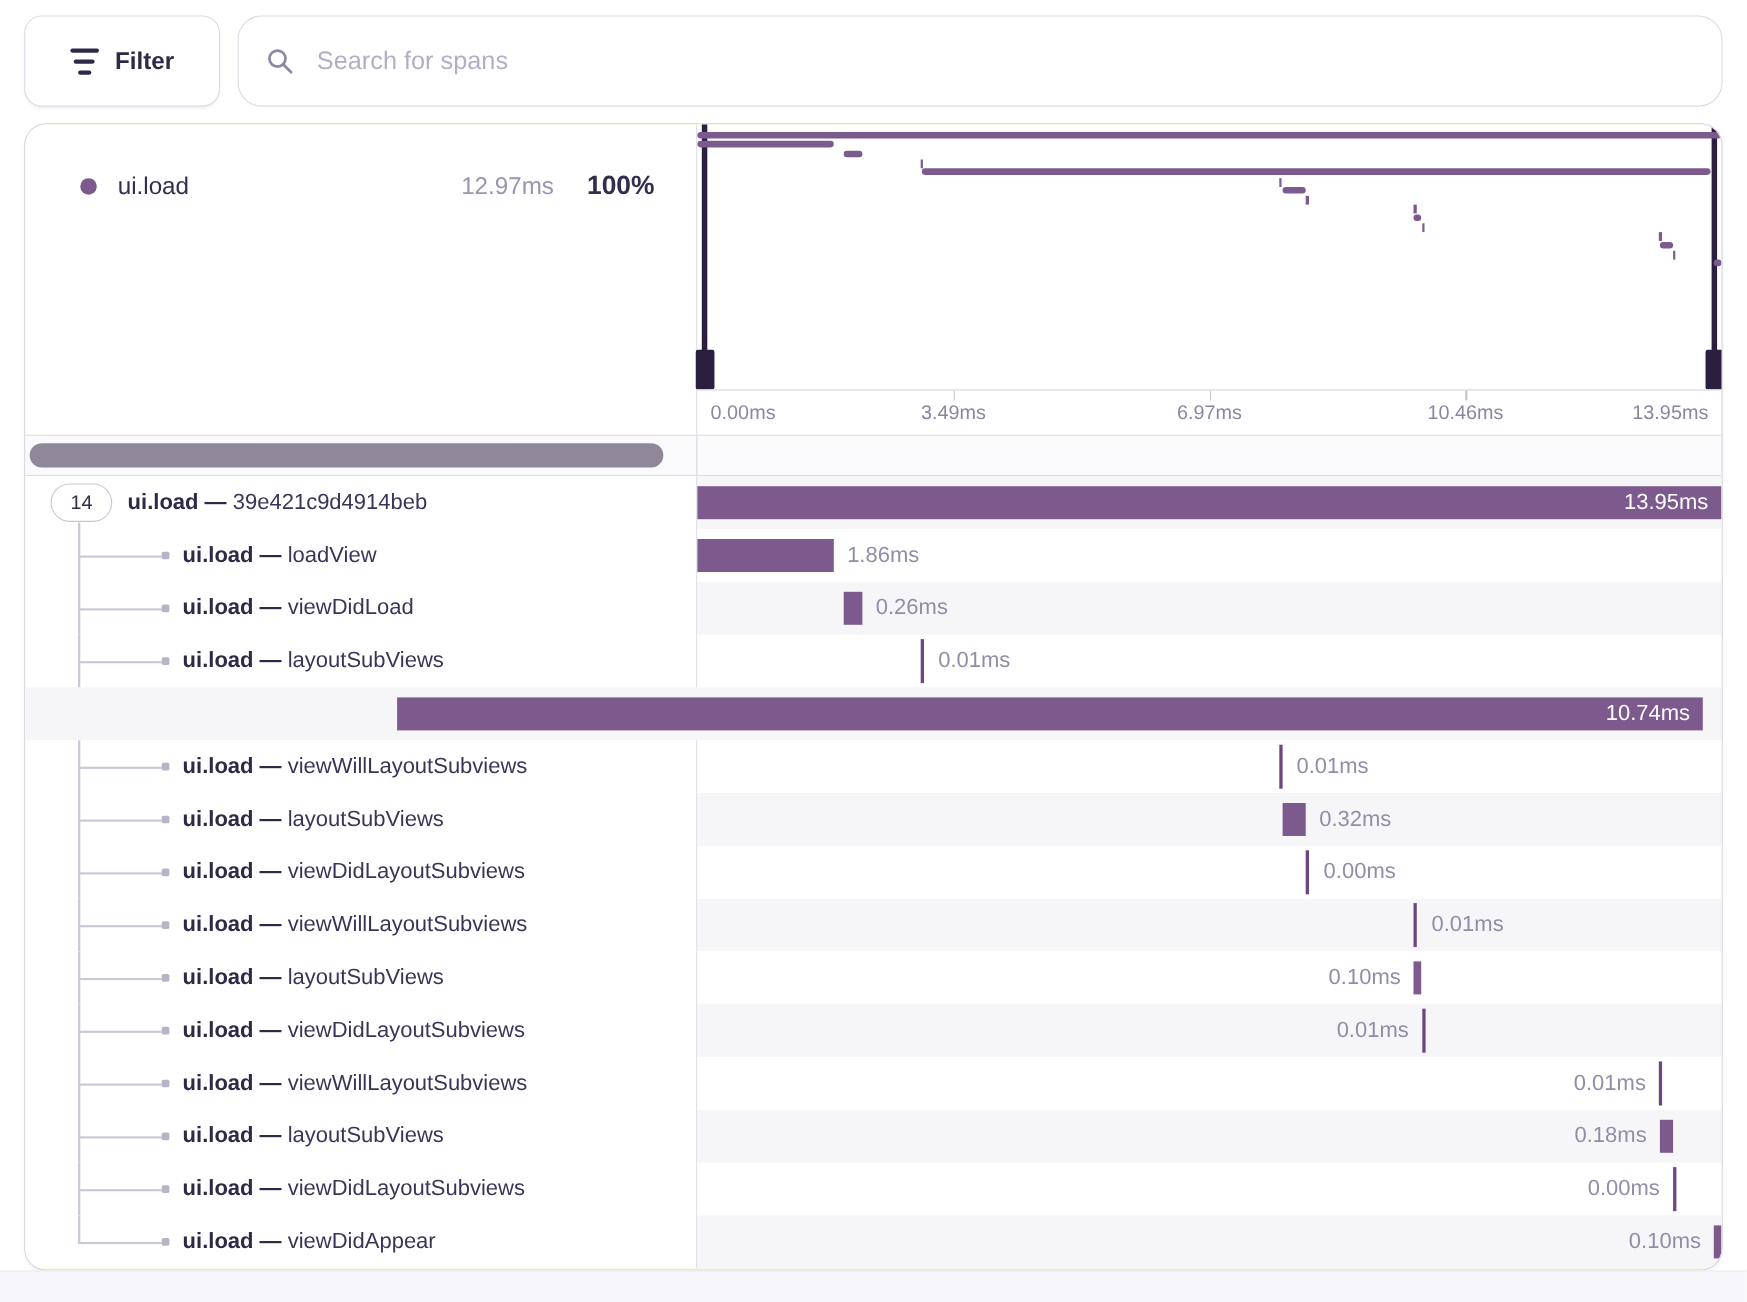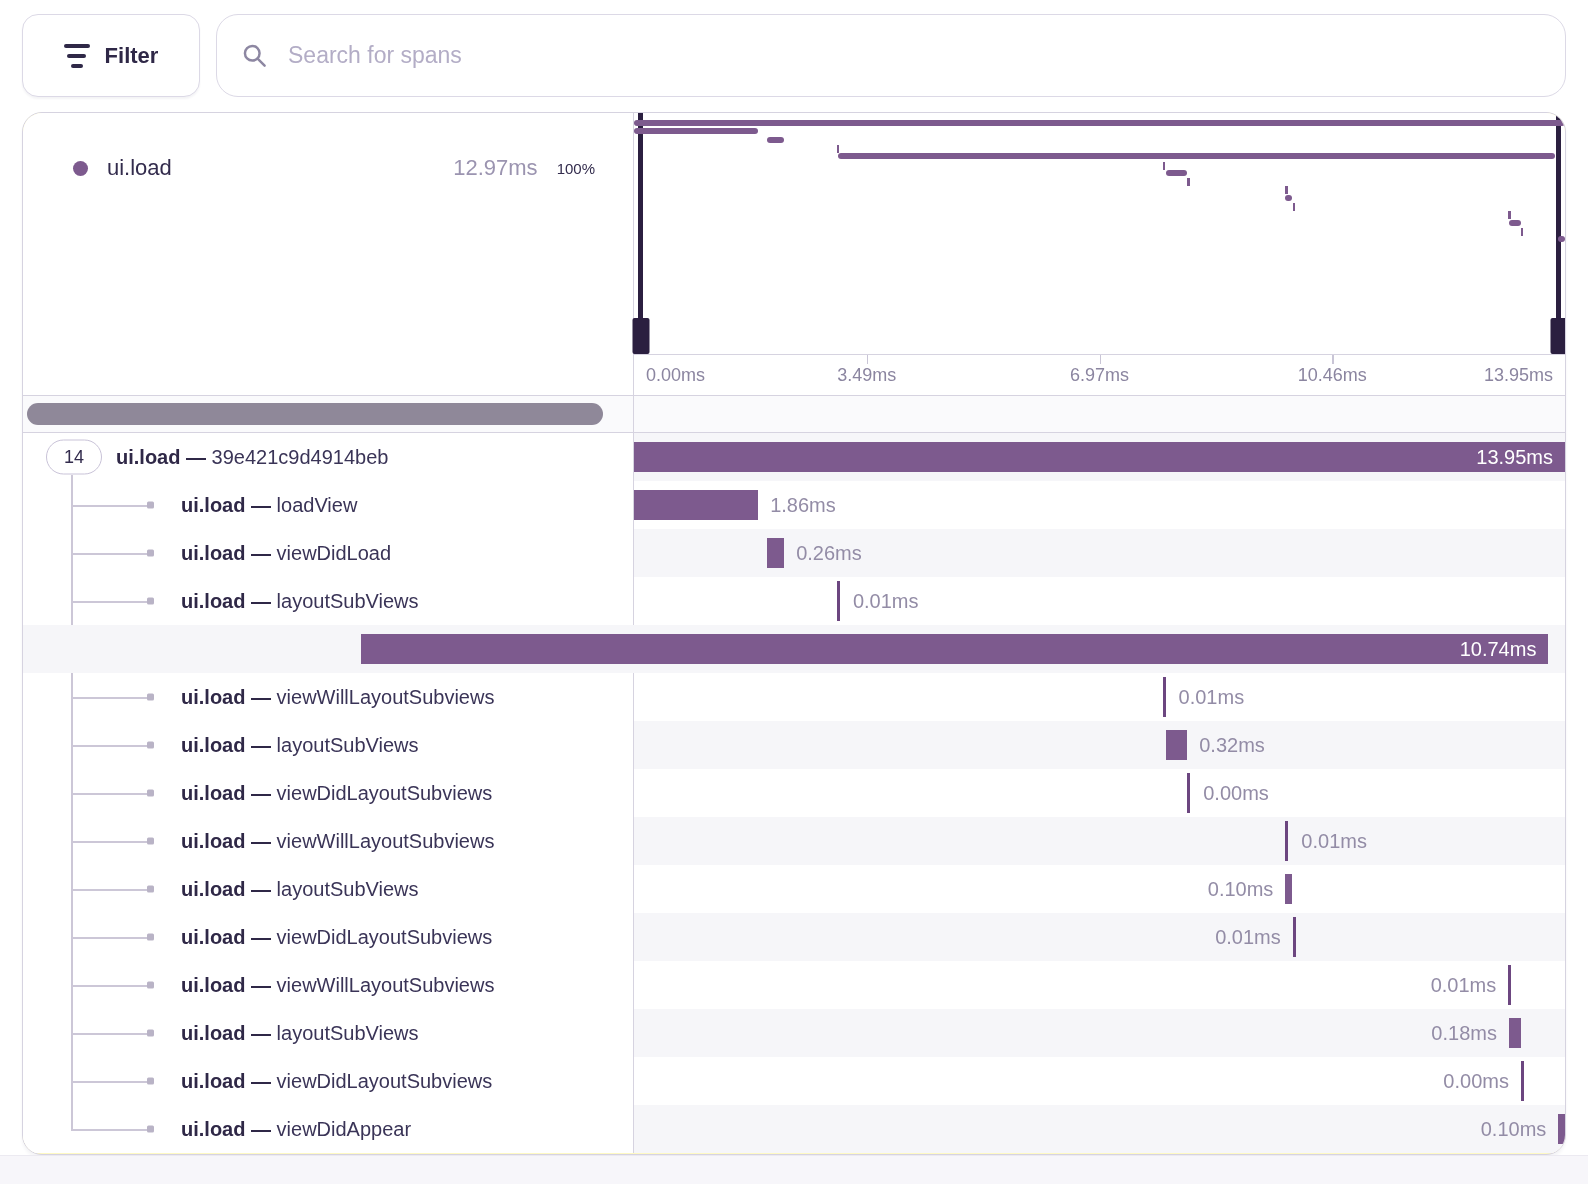--- a/index.html
+++ b/index.html
@@ -38,23 +38,23 @@
   .panel {
     margin:15px 22px 0 22px; height:1043px;
     border:1.5px solid var(--border); border-radius:20px; overflow:hidden;
     background:#fef9c3; box-shadow:0 3px 3px rgba(40,30,70,0.05);
   }
   .top { display:flex; height:282px; }
   .top-left { width:611px; border-right:1.5px solid var(--border); position:relative; background:#fff; }
   .legend { position:absolute; top:42px; left:50px; right:38px; display:flex; align-items:center; }
   .legend-dot { width:15px; height:15px; border-radius:50%; background:var(--accent); margin-right:19px; }
   .legend-op { font-size:22px; color:#332C4D; }
-  .legend-right { margin-left:auto; display:flex; align-items:center; gap:19px; }
+  .legend-right { margin-left:auto; display:flex; align-items:center; gap:30px; }
   .legend-duration { font-size:22px; color:#9B94B0; }
-  .legend-percent { font-size:15px; font-weight:400; color:#332C4D; }
+  .legend-percent { font-size:24px; font-weight:700; color:#332C4D; }
   .top-right { flex:1; display:flex; flex-direction:column; }
   .minimap { height:241px; position:relative; background:#fff; cursor:grab; }
   .mini-span { position:absolute; height:6px; border-radius:3px; background:var(--accent); }
   .mini-tick { position:absolute; width:2.5px; height:8px; background:var(--accent); }
   .mm-handle { position:absolute; top:0; bottom:0; width:5px; background:var(--handle); cursor:ew-resize; }
   .mm-handle.left { left:4px; } .mm-handle.right { right:4px; }
   .mm-grip { position:absolute; bottom:0; left:50%; transform:translateX(-50%);
     width:17px; height:36px; background:var(--handle); border-radius:2px; }
   .axis { height:41px; border-top:1.5px solid var(--border); position:relative; background:#fff; }
   .axis-label { position:absolute; top:50%; transform:translateY(-50%); font-size:18px; color:#8B85A0; white-space:nowrap; }
@@ -71,21 +71,21 @@
   .row-left { width:611px; border-right:1.5px solid var(--border); position:relative; background:#fff; }
   .row-right { flex:1; position:relative; background:#fff; }
   .span-row.shade .row-right { background:#F6F6F9; }
   .badge { position:absolute; left:23px; top:50%; transform:translateY(-50%);
     width:56px; height:35px; border:1.5px solid #C9C3D8; border-radius:18px;
     display:flex; align-items:center; justify-content:center;
     font-size:18px; color:#332C4D; background:#fff; }
   .tree-label { position:absolute; top:50%; transform:translateY(-50%);
     font-size:20px; color:#3A3457; white-space:nowrap; }
   .tree-label .op { font-weight:700; color:#2F2847; }
-  .tree-label.d0 { left:93px; } .tree-label.d1 { left:158px; }
+  .tree-label.d0 { left:93px; } .tree-label.d1 { left:143px; }
   .vline { position:absolute; left:48px; top:0; bottom:0; width:1.5px; background:#CCC7D7; }
   .vline.half { bottom:auto; height:24px; }
   .vline.from-badge { top:42px; }
   .hline { position:absolute; left:48px; top:50%; width:76px; height:1.5px; background:#CCC7D7; }
   .cdot { position:absolute; left:124px; top:50%; transform:translateY(-50%);
     width:7px; height:7px; border-radius:1.5px; background:#B9B3C6; }
   .bar { position:absolute; top:9px; height:30px; background:var(--accent); }
   .tick { position:absolute; top:4px; height:40px; width:3px; background:var(--tick); }
   .dur-label { position:absolute; top:50%; transform:translateY(-50%);
     font-size:20px; color:#938CA6; white-space:nowrap; }

